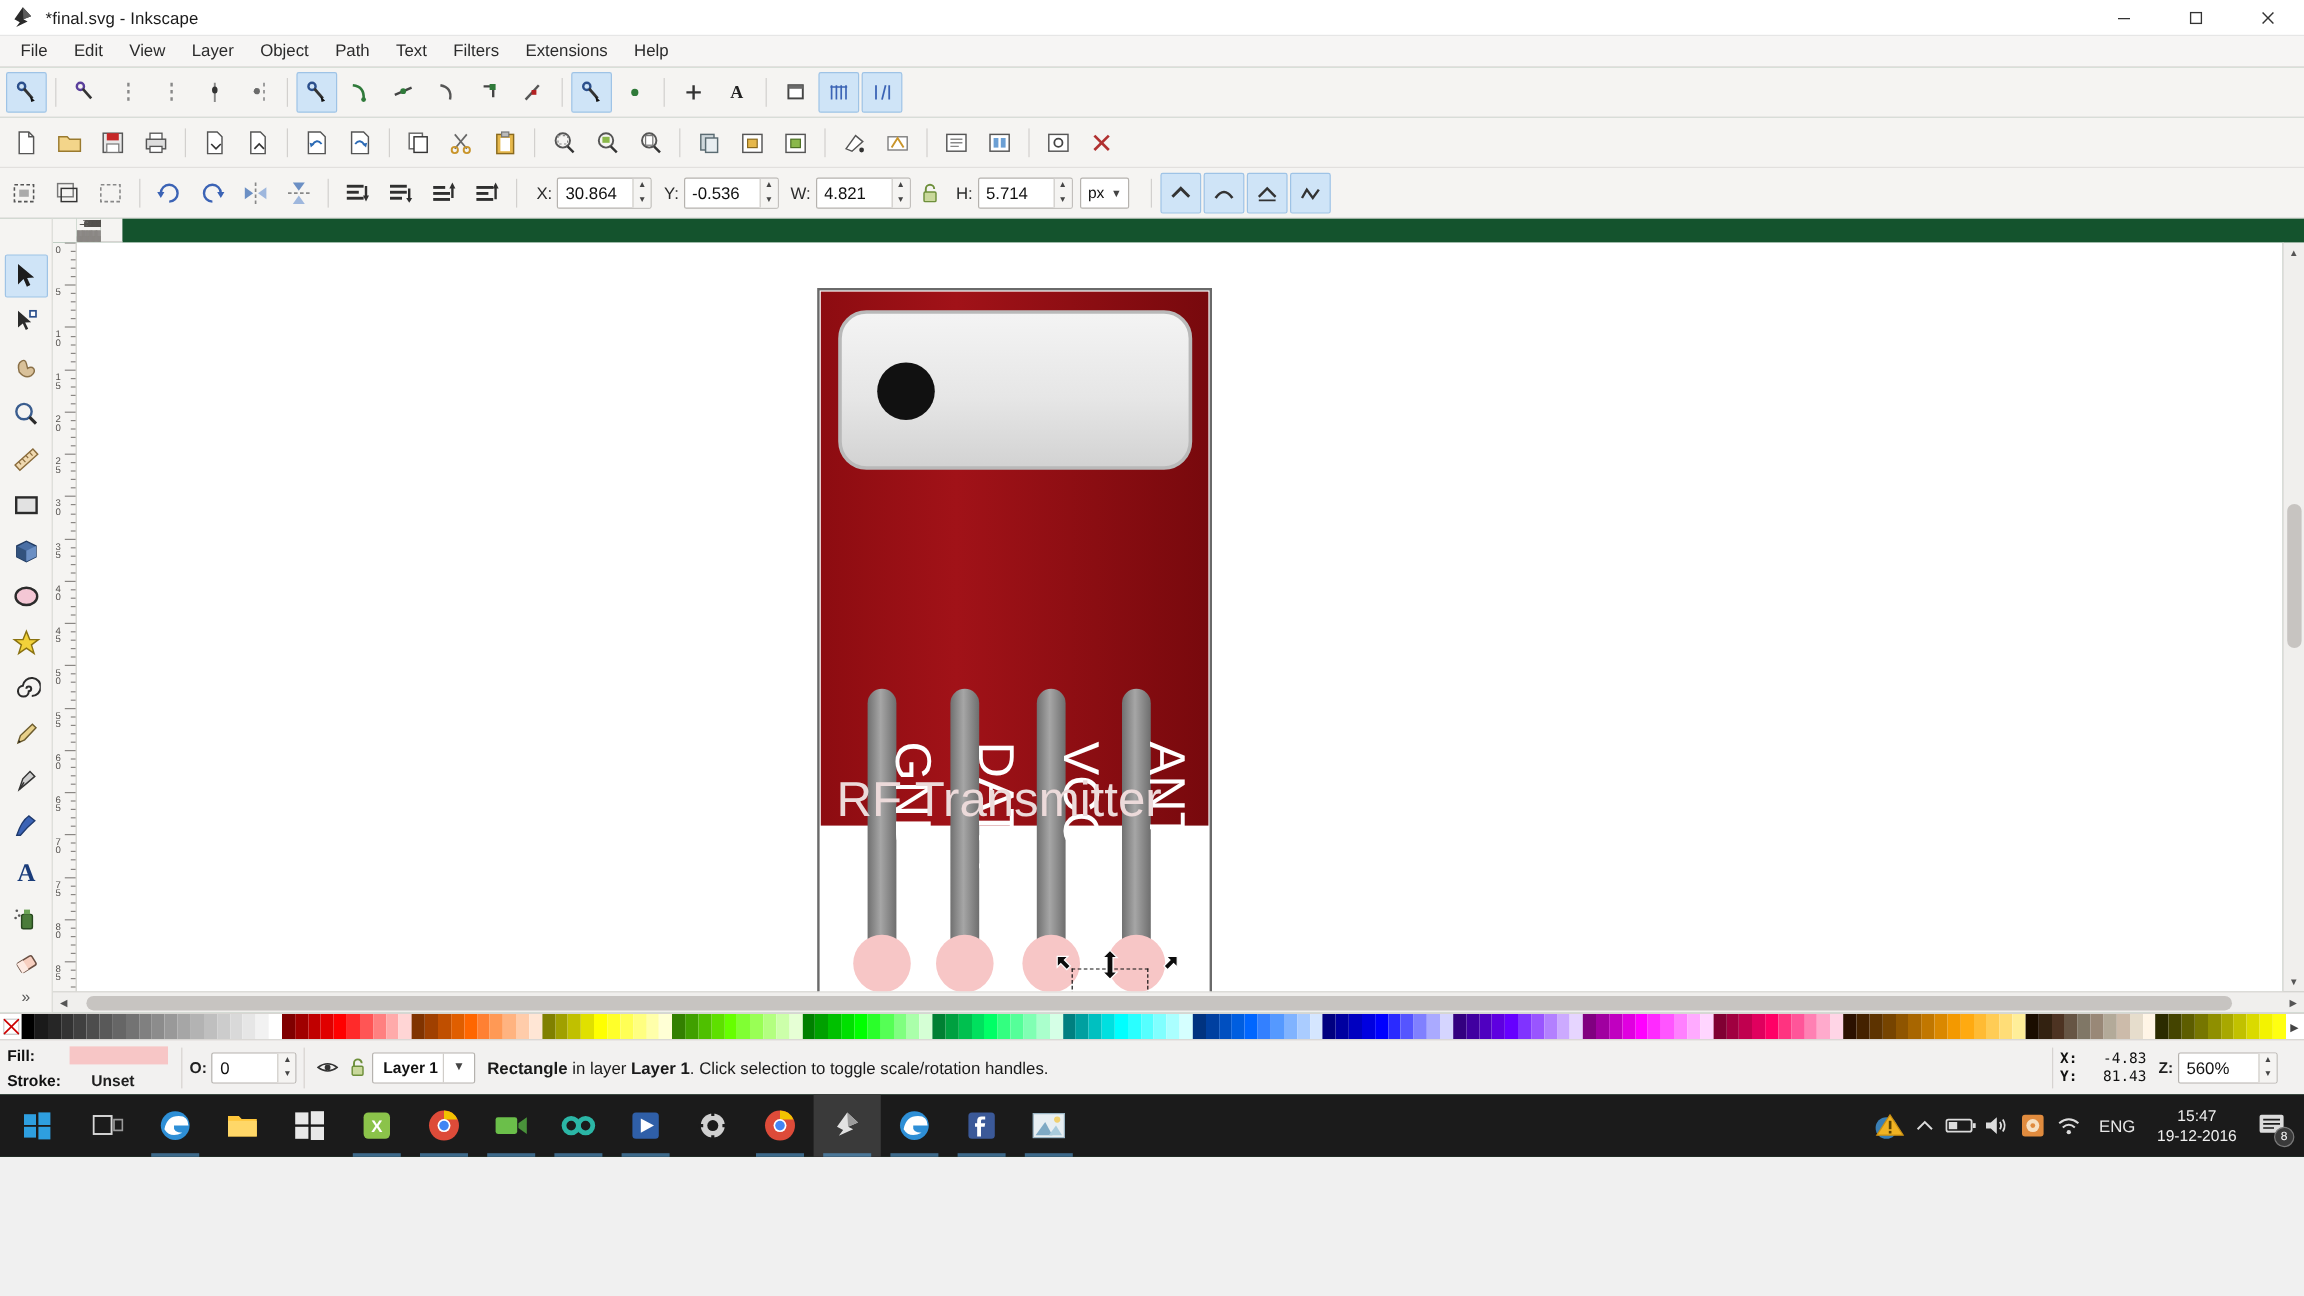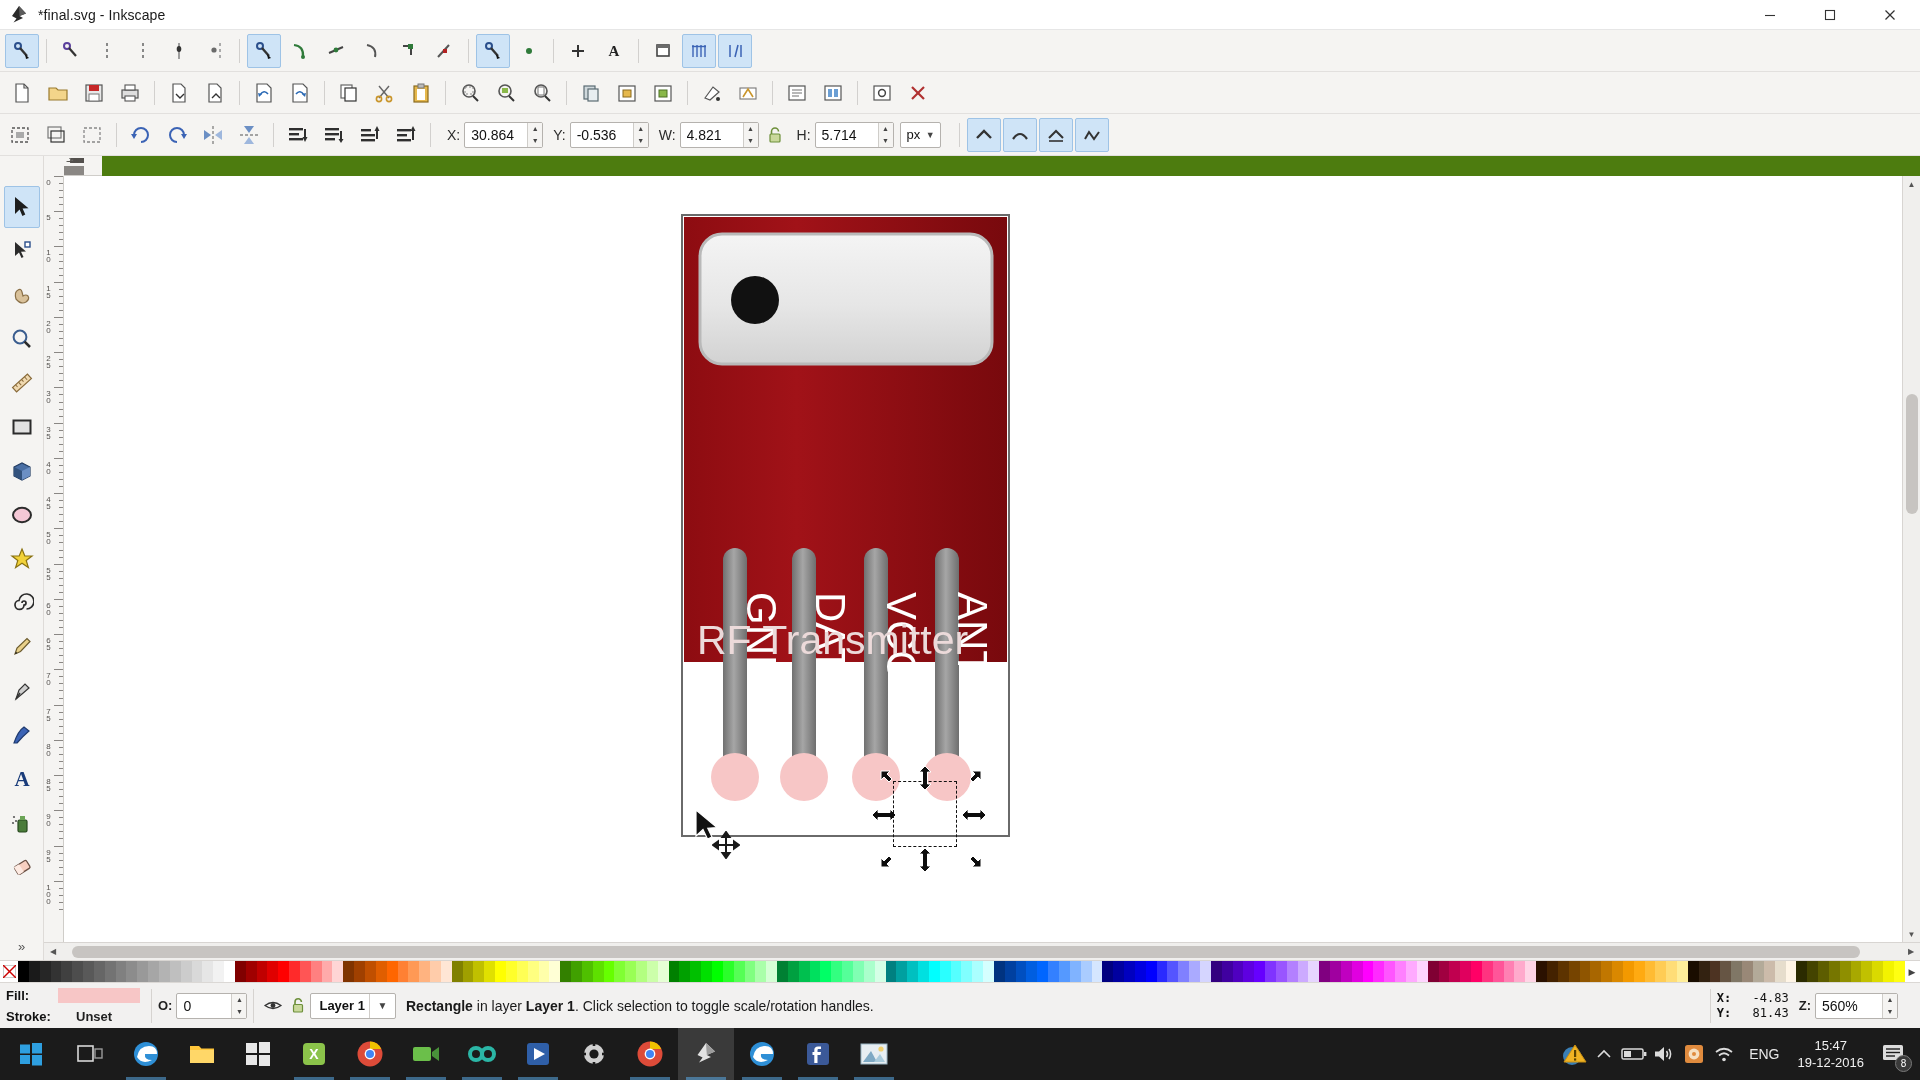--- a/index.html
+++ b/index.html
@@ -5,23 +5,23 @@
   * { box-sizing: border-box; }
   html, body {
     margin: 0; padding: 0;
     width: 1920px; height: 1080px;
     overflow: hidden;
     font-family: "Liberation Sans", sans-serif;
     background: #f0f0f0;
   }
   #app {
     position: relative;
-    width: 1920px; height: 1080px;
+    width: 1920px; height: 964px;
     display: flex; flex-direction: column;
-    background: #4d7c0f;
+    background: #14532d;
   }
 
   
   .titlebar {
     height: 30px; flex: 0 0 30px;
     background: #ffffff;
     display: flex; align-items: center;
     border-bottom: 1px solid #e6e6e6;
     position: relative;
   }
@@ -236,20 +236,32 @@
       </div>
       <div class="tb-btn close">
         <svg width="12" height="12" viewBox="0 0 12 12">
             <line x1="1.5" y1="1.5" x2="10.5" y2="10.5" stroke="#333" stroke-width="1.2"></line>
             <line x1="10.5" y1="1.5" x2="1.5" y2="10.5" stroke="#333" stroke-width="1.2"></line>
           </svg>
       </div>
     </div>
   </div>
 
+  <div class="menubar">
+    <div class="menu-item">File</div>
+    <div class="menu-item">Edit</div>
+    <div class="menu-item">View</div>
+    <div class="menu-item">Layer</div>
+    <div class="menu-item">Object</div>
+    <div class="menu-item">Path</div>
+    <div class="menu-item">Text</div>
+    <div class="menu-item">Filters</div>
+    <div class="menu-item">Extensions</div>
+    <div class="menu-item">Help</div>
+  </div>
 
   <div class="toolrow">
     <div class="tbtn active">
       <svg width="20" height="20" viewBox="0 0 20 20">
           <circle cx="6" cy="5" r="3" fill="none" stroke="#2b4f8c" stroke-width="2"></circle>
           <line x1="8" y1="7" x2="15" y2="15" stroke="#333" stroke-width="2.4"></line>
           <polygon points="13,13 17,17 14,18" fill="#111"></polygon>
         </svg>
     </div>
     <div class="tsep"></div>

